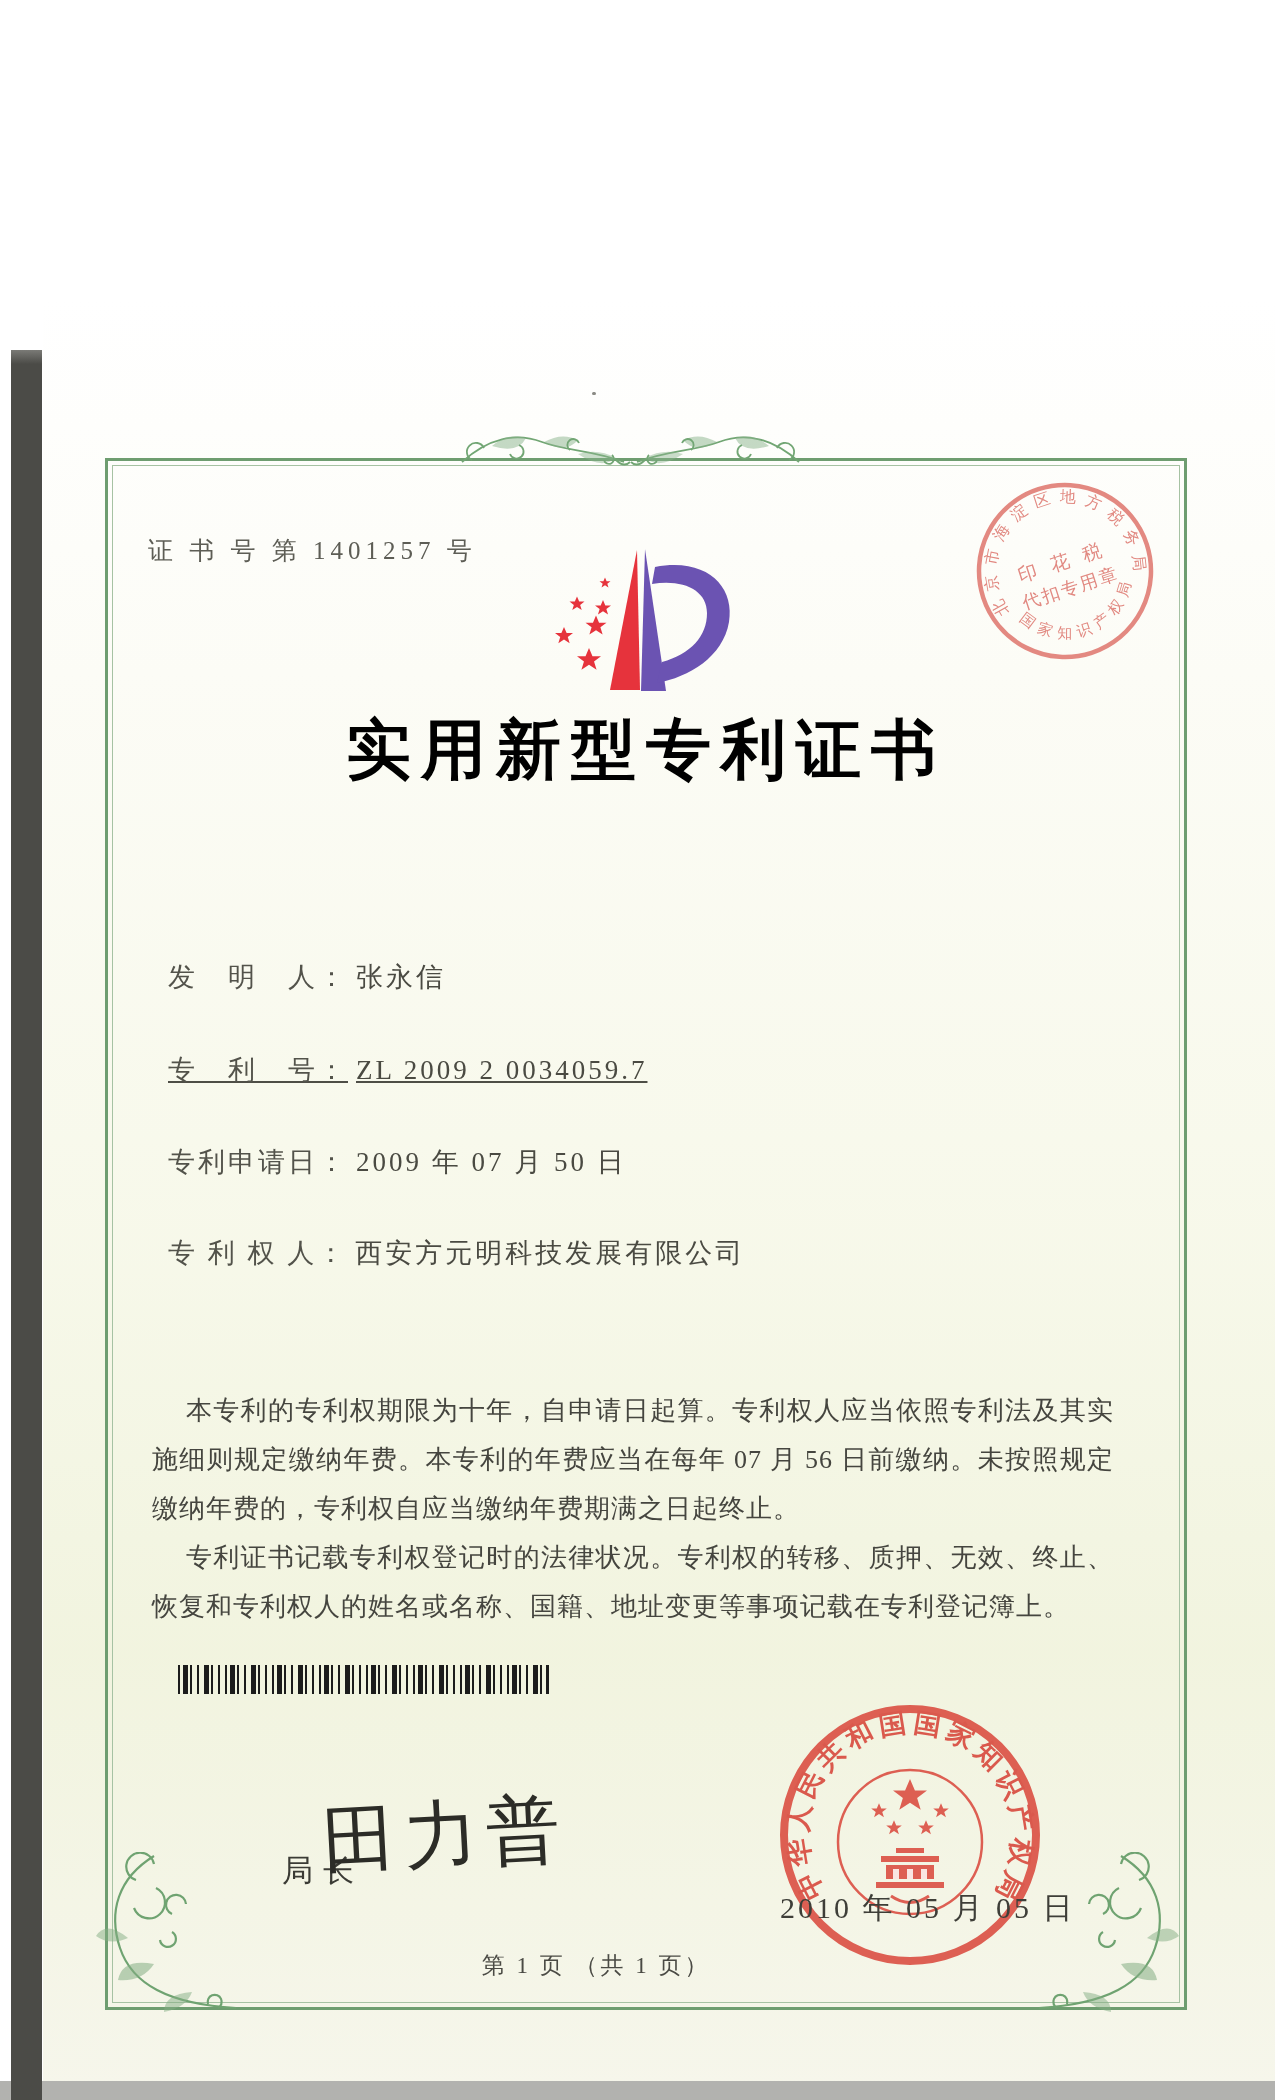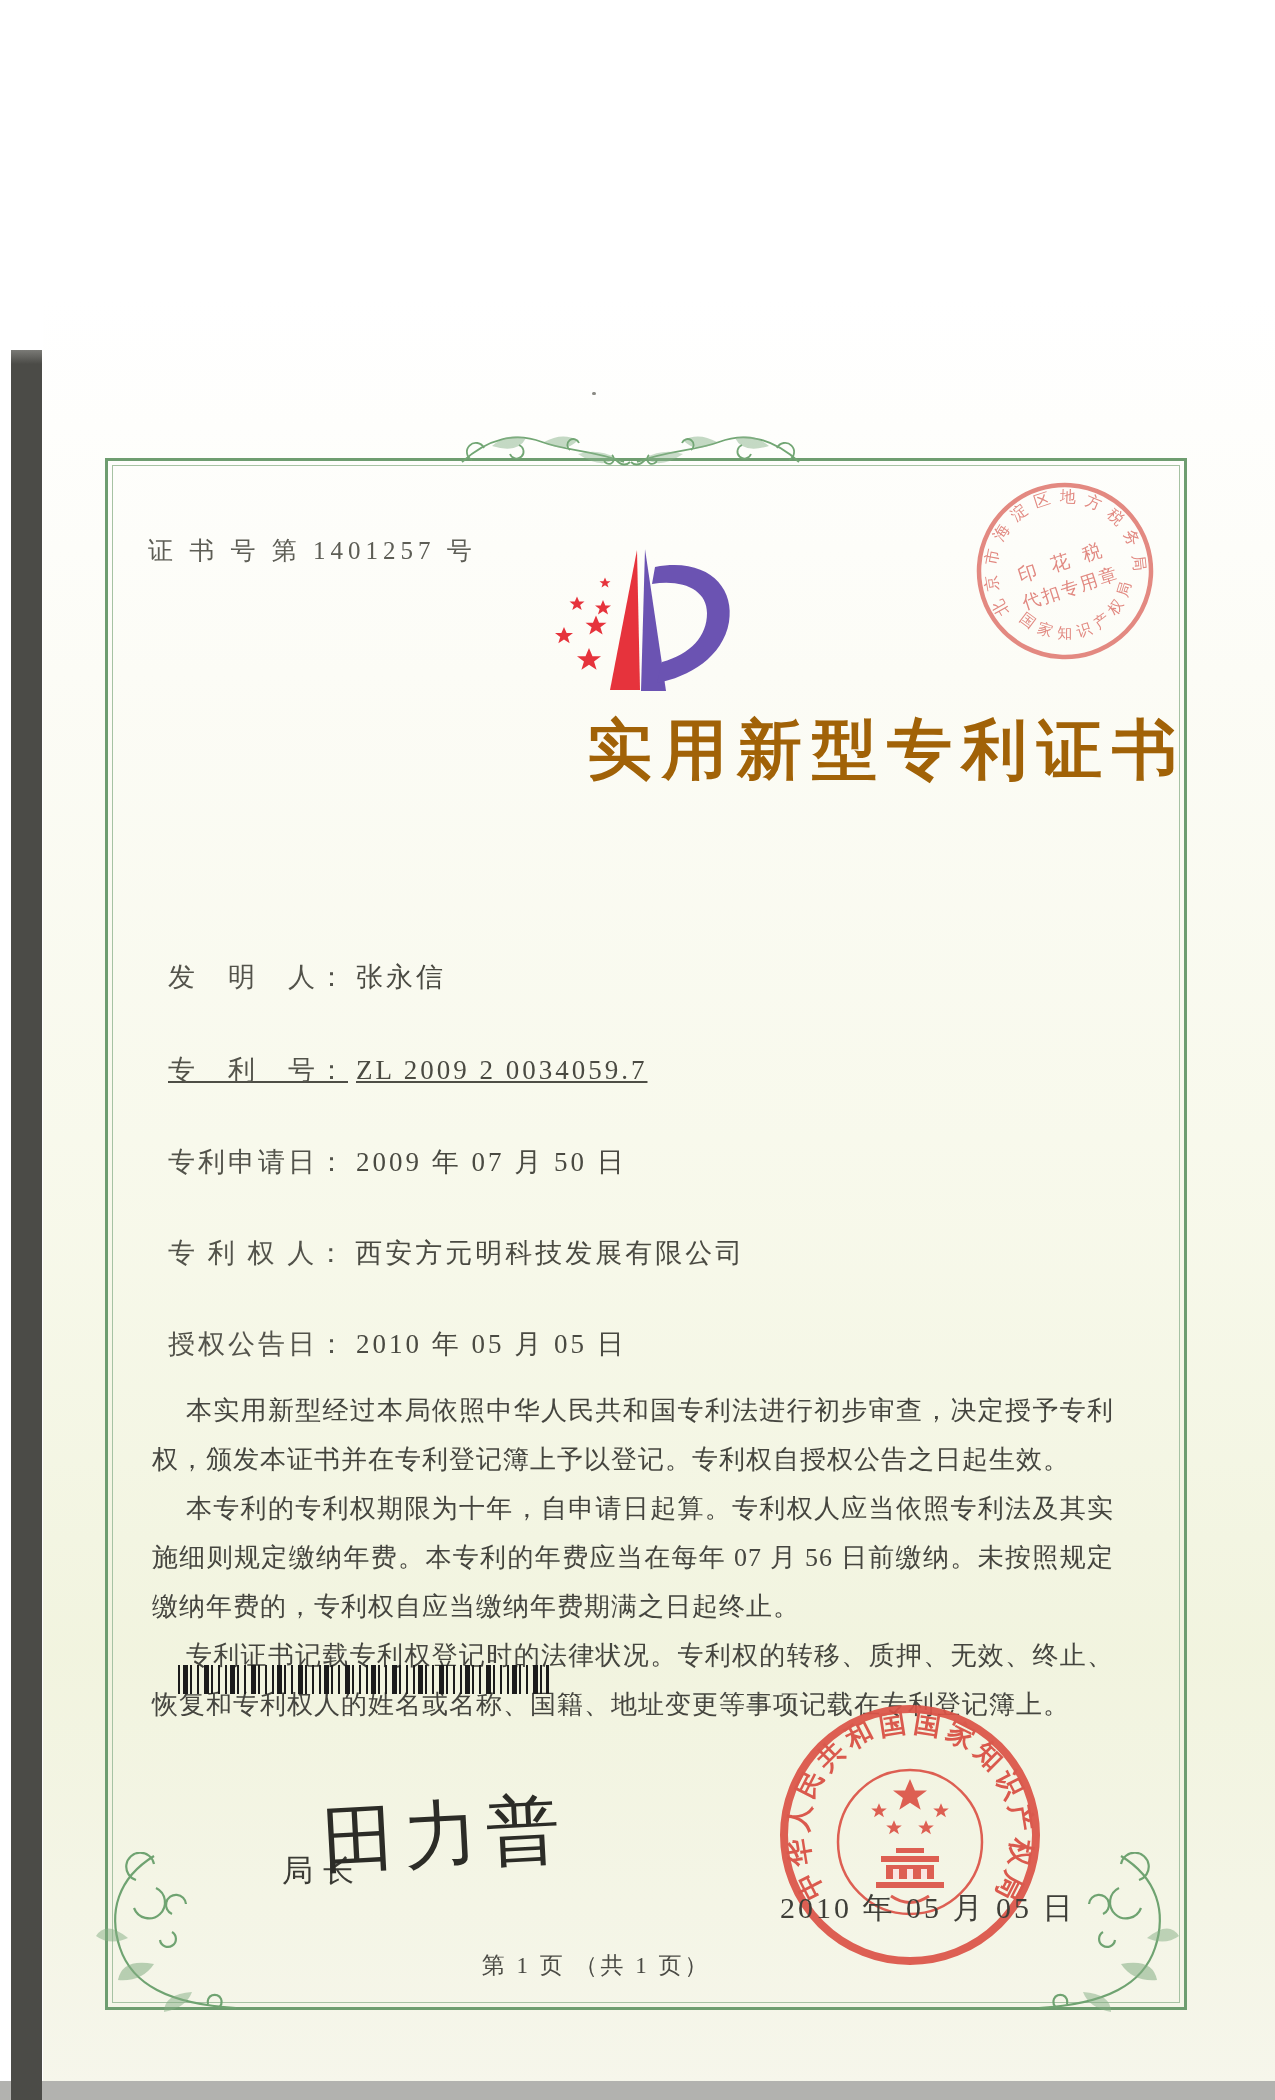--- a/index.html
+++ b/index.html
@@ -28,22 +28,22 @@
   .frame::before{content:'';position:absolute;inset:4px;border:1px solid #a6c2a3;}
 
   .ornament-top{left:458px;top:418px;width:345px;height:80px;}
   .corner-bl{left:88px;top:1852px;width:150px;height:160px;}
   .corner-br{left:1037px;top:1852px;width:150px;height:160px;transform:scaleX(-1);}
 
   .cert-no{left:148px;top:534px;font-size:25px;letter-spacing:5px;color:#5d5d55;}
 
   .logo{left:555px;top:543px;width:240px;height:162px;}
 
-  .title{left:105px;top:706px;width:1082px;text-align:right;font-size:65px;font-weight:bold;
-    letter-spacing:10px;color:#a16207;}
+  .title{left:105px;top:706px;width:1082px;text-align:center;font-size:65px;font-weight:bold;
+    letter-spacing:10px;color:#000000;}
 
   .field{left:168px;font-size:27px;letter-spacing:3px;color:#4e4e46;white-space:nowrap;}
   .field .lbl{color:#53534b;}
   .field .val{margin-left:8px;color:#4a4a42;}
   .f0{top:866px;} .f1{top:959px;} .f2{top:1052px;text-decoration:underline;}
   .f3{top:1144px;} .f4{top:1235px;} .f5{top:1326px;}
 
   .body-text{left:152px;top:1386px;width:962px;font-size:26px;line-height:49px;
     color:#45453f;text-align:justify;letter-spacing:1px;}
   .body-text p{margin:0;text-indent:34px;}
@@ -146,26 +146,22 @@
   </div>
   <div class="abs field f2">
     <span class="lbl">专　利　号：</span><span class="val">ZL 2009 2 0034059.7</span>
   </div>
   <div class="abs field f3">
     <span class="lbl">专利申请日：</span><span class="val">2009 年 07 月 50 日</span>
   </div>
   <div class="abs field f4">
     <span class="lbl">专 利 权 人：</span><span class="val">西安方元明科技发展有限公司</span>
   </div>
-  <div class="abs field f5">
-    <span class="lbl">授权公告日：</span><span class="val">2010 年 05 月 05 日</span>
-  </div>
 
   <div class="abs body-text">
-    <p>本实用新型经过本局依照中华人民共和国专利法进行初步审查，决定授予专利权，颁发本证书并在专利登记簿上予以登记。专利权自授权公告之日起生效。</p>
     <p>本专利的专利权期限为十年，自申请日起算。专利权人应当依照专利法及其实施细则规定缴纳年费。本专利的年费应当在每年 07 月 56 日前缴纳。未按照规定缴纳年费的，专利权自应当缴纳年费期满之日起终止。</p>
     <p>专利证书记载专利权登记时的法律状况。专利权的转移、质押、无效、终止、恢复和专利权人的姓名或名称、国籍、地址变更等事项记载在专利登记簿上。</p>
   </div>
 
   <div class="abs barcode"></div>
 
   <div class="abs director">局长</div>
   <div class="abs signature">田力普</div>
 
   <svg class="abs seal" viewBox="0 0 270 270">

